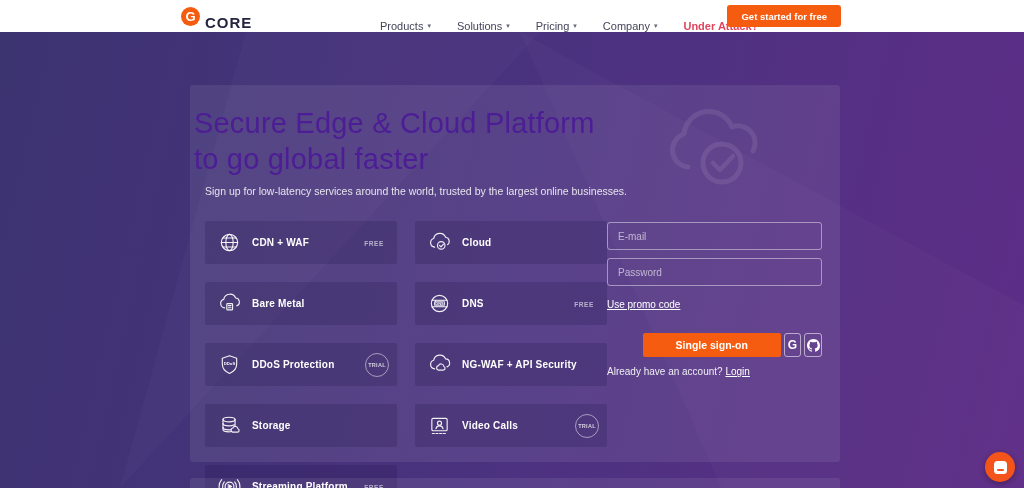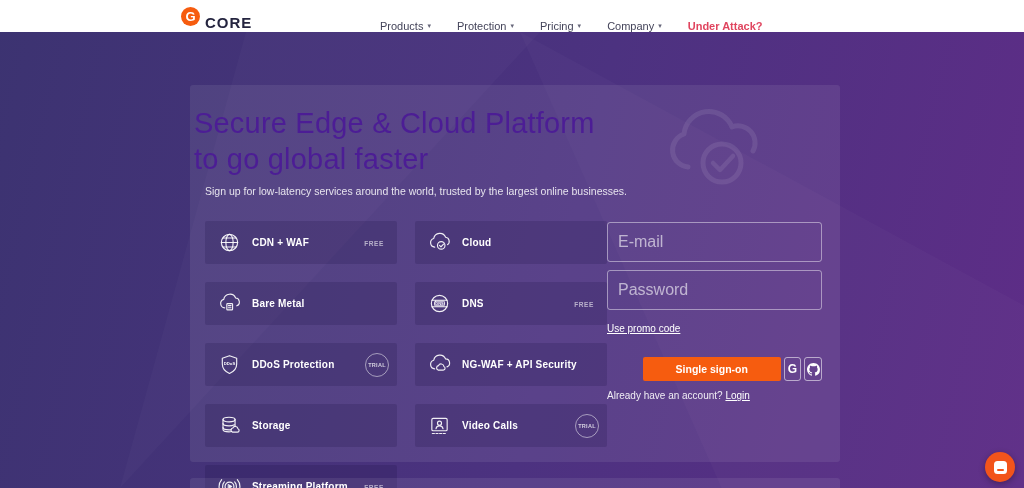--- a/index.html
+++ b/index.html
@@ -74,23 +74,23 @@
   }
   .badge-circle {
     position:absolute; right:8px; top:50%; transform:translateY(-50%);
     width:24px; height:24px; border:1px solid rgba(255,255,255,0.5); border-radius:50%;
     font-size:5.5px; letter-spacing:0.3px; color:rgba(255,255,255,0.75);
     display:flex; align-items:center; justify-content:center; font-weight:bold;
   }
   
   .form { position:absolute; left:417px; top:137px; width:215px; }
   .field {
-    width:215px; height:40px; margin-bottom:8px;
+    width:215px; height:28px; margin-bottom:8px;
     background:transparent; border:1px solid rgba(255,255,255,0.45); border-radius:3px;
-    color:#ffffff; font-size:16px; padding:0 10px; outline:none;
+    color:#ffffff; font-size:10px; padding:0 10px; outline:none;
     font-family:"Liberation Sans",sans-serif; display:block;
   }
   .field::placeholder { color:rgba(255,255,255,0.6); }
   .promo {
     display:inline-block; margin-top:2px; color:#ffffff; font-size:10px;
     text-decoration:underline; cursor:pointer;
   }
   .sso-row { display:flex; margin-top:21px; gap:3px; }
   .sso-btn {
     width:166px; height:24px; background:#f65c0f; border:none; border-radius:2px;
@@ -131,35 +131,36 @@
   <div class="logo">
     <span class="logo-mark">G</span>
     <span class="logo-text">CORE</span>
   </div>
   <div class="nav-menu">
     <span class="nav-item">
       <span>Products</span>
       <span class="caret">▾</span>
     </span>
     <span class="nav-item">
-      <span>Protection</span>
+      <span>Solutions</span>
       <span class="caret">▾</span>
     </span>
     <span class="nav-item">
       <span>Pricing</span>
       <span class="caret">▾</span>
     </span>
     <span class="nav-item">
       <span>Company</span>
       <span class="caret">▾</span>
     </span>
     <span class="nav-item attack">
       <span>Under Attack?</span>
     </span>
   </div>
+  <button class="nav-cta">Get started for free</button>
 </div>
 
 <div class="card">
 
   <div class="hero-title">
     <div>Secure Edge &amp; Cloud Platform</div>
     <div>to go global faster</div>
   </div>
   <div class="hero-sub">Sign up for low-latency services around the world, trusted by the largest online businesses.</div>
 

